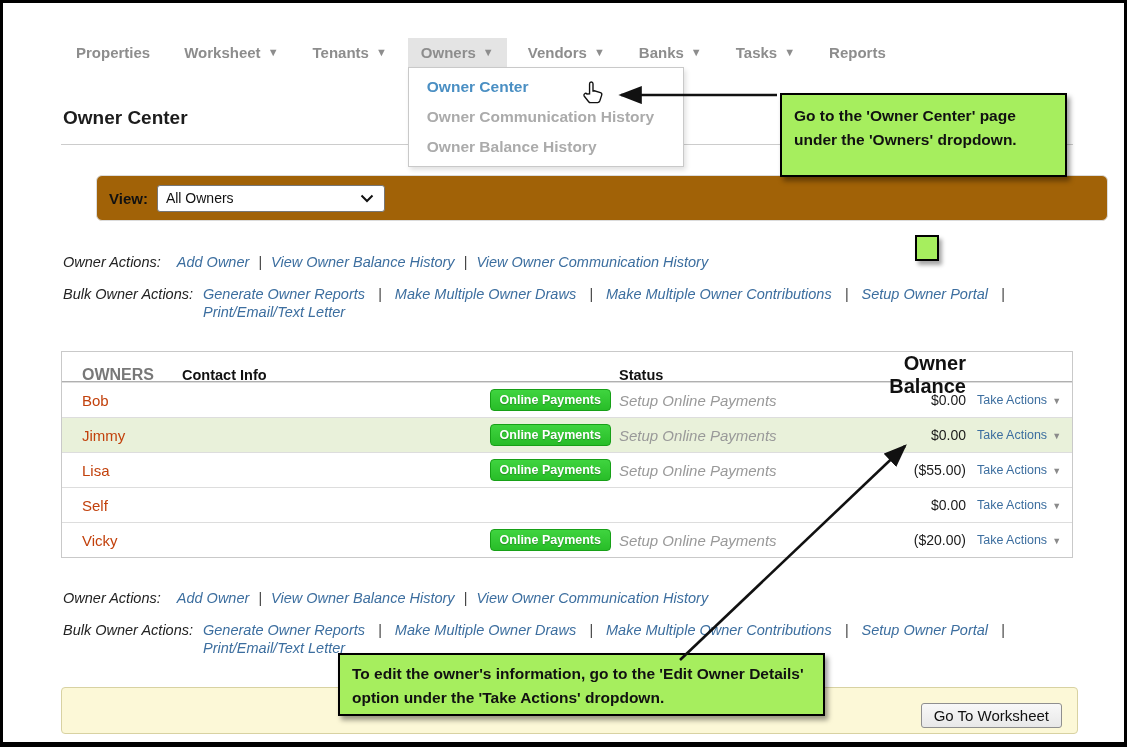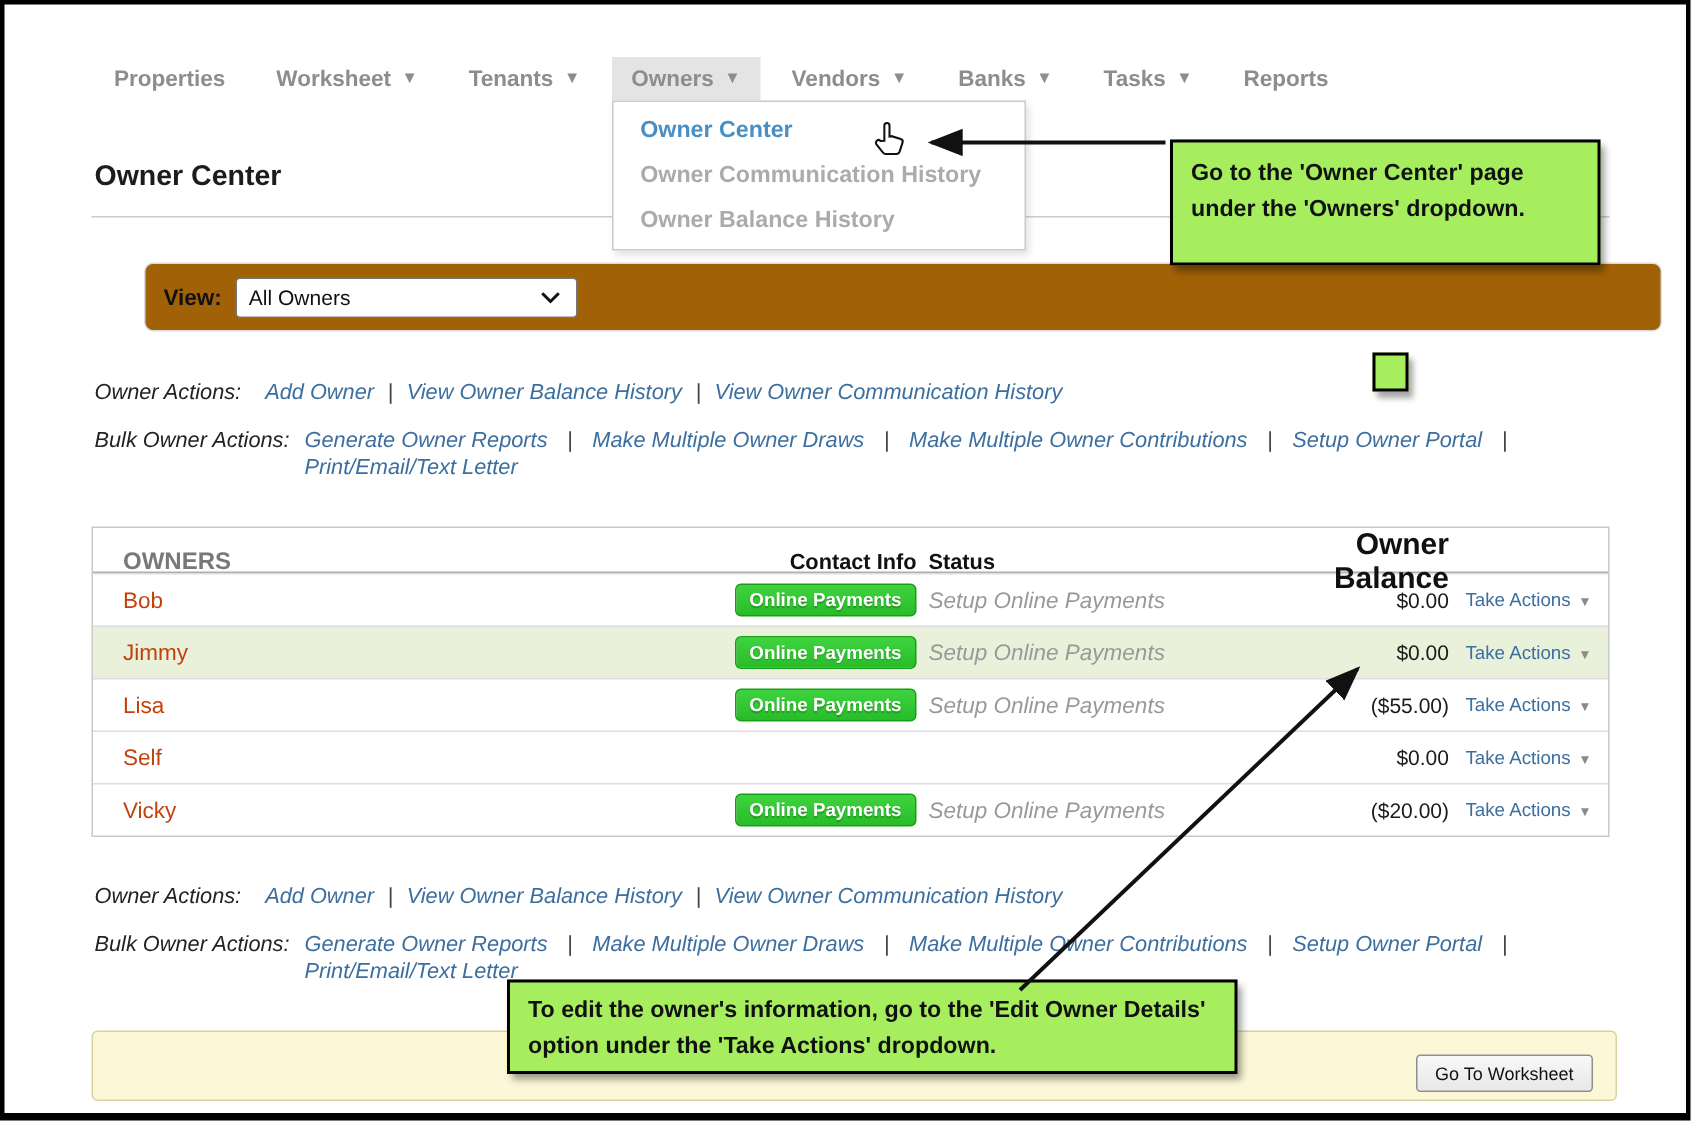--- a/index.html
+++ b/index.html
@@ -67,21 +67,21 @@
   .bulk .actions-label { margin-right:10px; }
   .alink { color:#3c6e9f; text-decoration:none; cursor:pointer; }
   .sep { color:#444; margin:0 9px; }
   .bulk-links div { line-height:1.22; }
   
   .tbl { position:absolute; left:58px; top:348px; width:1012px; background:#fff; border:1px solid #c9c9c9; z-index:1; }
   .tr { display:grid; grid-template-columns:120px 429px 225px 130px 1fr; align-items:center; height:35px; border-top:1px solid #ddd; }
   .tr.head { height:30px; border-top:none; border-bottom:1px solid #b0b0b0; }
   .tr.hl { background:#e9f1da; }
   .h-owners { padding-left:20px; font-size:16px; font-weight:bold; color:#787878; white-space:nowrap; }
-  .h-contact { text-align:right; font-size:14.5px; font-weight:bold; color:#111; }
+  .h-contact { text-align:left; font-size:14.5px; font-weight:bold; color:#111; }
   .h-status { padding-left:8px; font-size:14.5px; font-weight:bold; color:#111; }
   .h-balance { text-align:right; font-size:20px; font-weight:bold; color:#111; }
   .c-name { padding-left:20px; font-size:15px; color:#c2410c; }
   .c-contact { text-align:right; }
   .badge {
     display:inline-block; background:linear-gradient(#3fd43f,#28bd28); border:1px solid #17a017;
     border-radius:4px; color:#fff; font-size:12.5px; font-weight:bold; padding:3px 9px;
     text-shadow:0 1px 1px rgba(0,0,0,0.25); cursor:pointer;
   }
   .badge:empty { display:none; }
@@ -90,21 +90,21 @@
   .c-actions { text-align:center; font-size:12.5px; color:#3c6e9f; cursor:pointer; white-space:nowrap; }
   .ta-caret { color:#8a8a8a; font-size:9px; margin-left:5px; }
   
   .footer-bar {
     position:absolute; left:58px; top:684px; width:1017px; height:47px;
     background:#fcf8d7; border:1px solid #d8d2a2; border-radius:4px; z-index:1;
   }
   .worksheet-btn {
     position:absolute; right:15px; top:15px; height:25px; padding:0 12px;
     background:linear-gradient(#f8f8f8,#e8e8e8); border:1px solid #8f8f8f; border-radius:3px;
-    font-size:12px; color:#111; font-family:"Liberation Sans", sans-serif; cursor:pointer;
+    font-size:15px; color:#111; font-family:"Liberation Sans", sans-serif; cursor:pointer;
   }
 </style>
 </head>
 <body>
 
 <div class="page">
 
   <div class="nav">
     <div class="nav-item">
       <span>Properties</span>

